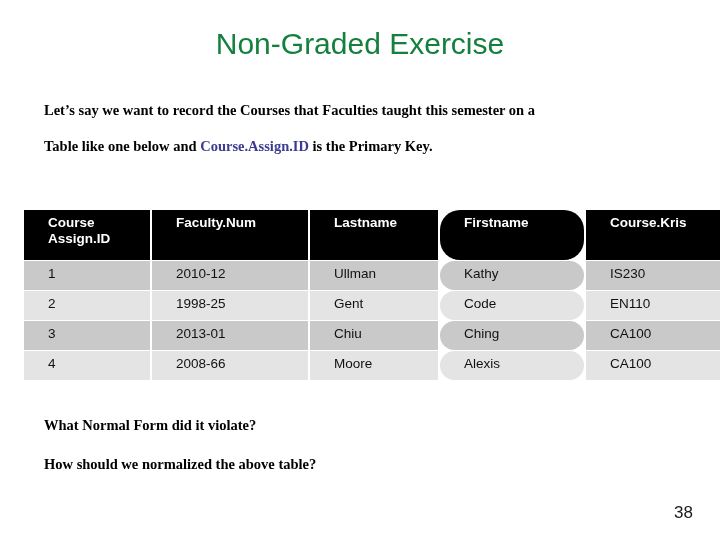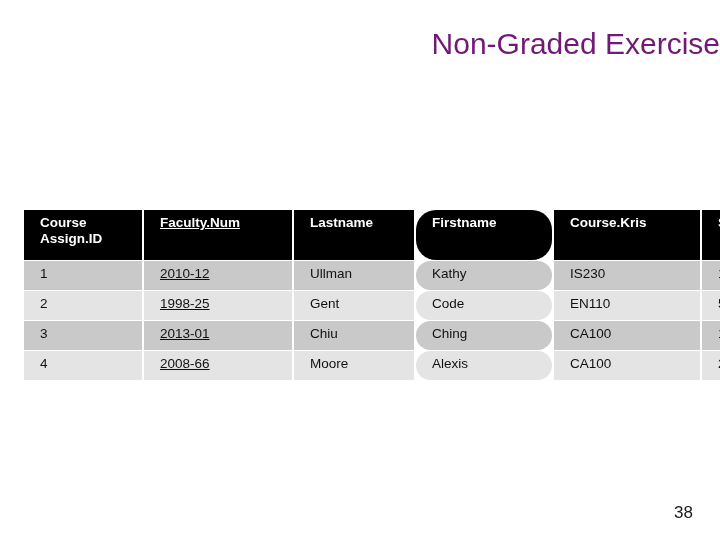--- a/index.html
+++ b/index.html
@@ -14,25 +14,25 @@
     overflow: hidden;
     position: relative;
   }
 
   
   #slide-title {
     position: absolute;
     left: 0;
     top: 26px;
     width: 720px;
-    text-align: right;
+    text-align: center;
     font-family: "Liberation Sans", sans-serif;
     font-size: 30px;
     font-weight: 400;
-    color: #701a75;
+    color: #15803d;
     letter-spacing: 0px;
     line-height: 36px;
     white-space: nowrap;
   }
 
   
   #intro-block {
     position: absolute;
     left: 44px;
     top: 92px;
@@ -57,21 +57,21 @@
     left: 22px;
     top: 209px;
     width: 666px;
     border-collapse: separate;
     border-spacing: 2px 1px;
     font-family: "Liberation Sans", sans-serif;
     table-layout: fixed;
   }
   #course-table th,
   #course-table td {
-    padding: 5px 0 5px 16px;
+    padding: 5px 0 5px 24px;
     margin: 0;
     text-align: left;
     vertical-align: top;
     font-size: 13.5px;
     font-weight: bold;
     line-height: 16px;
     overflow: hidden;
   }
   #course-table thead th {
     background: #000000;
@@ -86,21 +86,21 @@
   }
   #course-table tbody tr.row-odd td {
     background: #c9c9c9;
   }
   #course-table tbody tr.row-even td {
     background: #e4e4e4;
   }
 
   
   .col-0 { width: 102px; }
-  .col-1 { width: 132px; text-decoration: underline; }
+  .col-1 { width: 132px; }
   .col-2 { width: 104px; }
   .col-3 { width: 120px; border-radius: 20px; }
   .col-4 { width: 130px; }
   .col-5 { width: 70px; }
 
   
   #questions-block {
     position: absolute;
     left: 44px;
     top: 406px;
@@ -125,20 +125,22 @@
     font-weight: 400;
     color: #1a1a1a;
   }
 </style>
 </head>
 <body>
 
 <div id="slide-title">Non-Graded Exercise</div>
 
 <div id="intro-block">
+  <div class="intro-line">Let’s say we want to record the Courses that Faculties taught this semester on a</div>
+  <div class="intro-line"><span>Table like one below and </span><span class="pk-ref">Course.Assign.ID</span><span> is the Primary Key.</span></div>
 </div>
 
 <table id="course-table">
   <thead>
     <tr>
       <th class="col-0">Course Assign.ID</th>
       <th class="col-1">Faculty.Num</th>
       <th class="col-2">Lastname</th>
       <th class="col-3">Firstname</th>
       <th class="col-4">Course.Kris</th>
@@ -175,15 +177,17 @@
       <td class="col-1">2008-66</td>
       <td class="col-2">Moore</td>
       <td class="col-3">Alexis</td>
       <td class="col-4">CA100</td>
       <td class="col-5">2</td>
     </tr>
   </tbody>
 </table>
 
 <div id="questions-block">
+  <div class="question-line">What Normal Form did it violate?</div>
+  <div class="question-line">How should we normalized the above table?</div>
 </div>
 
 <div id="page-number">38</div>
 
 </body></html>

